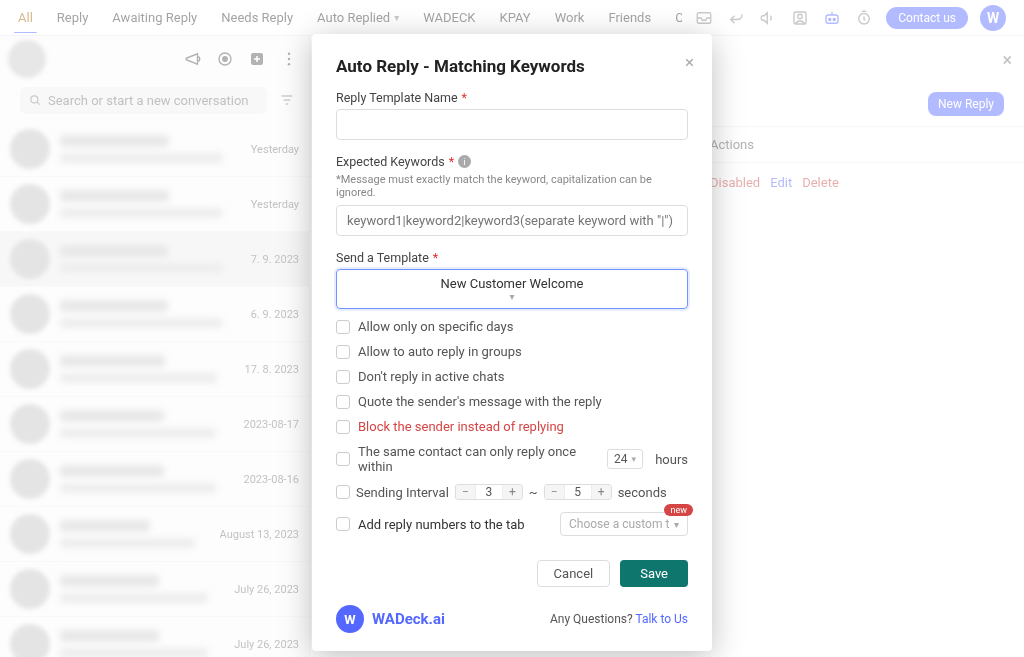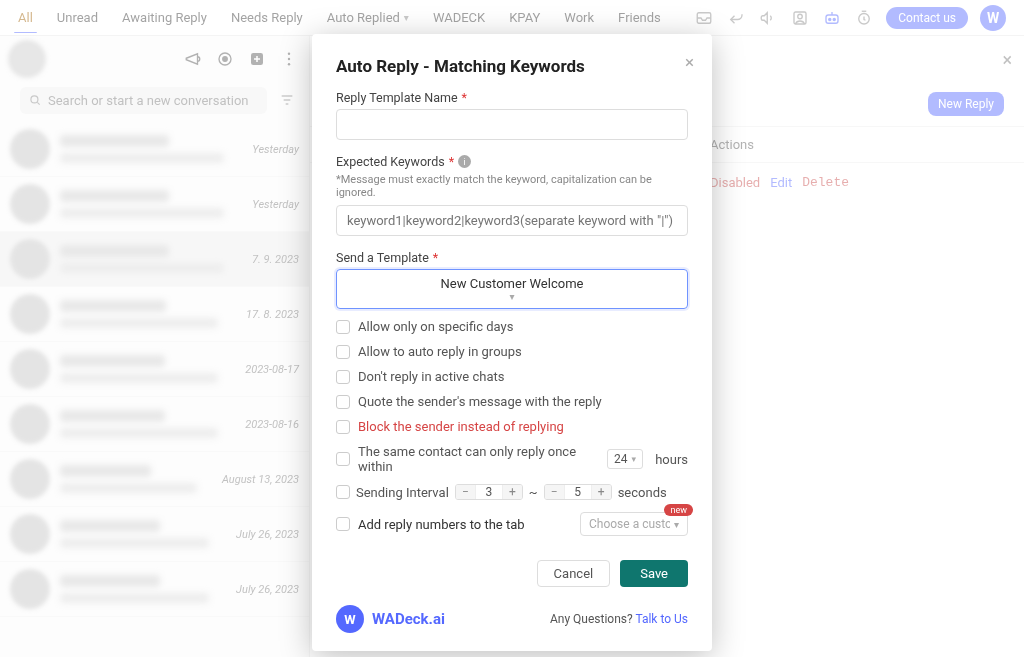--- a/index.html
+++ b/index.html
@@ -25,41 +25,41 @@
   .body { flex:1; display:flex; min-height:0; }
   .sidebar { width:310px; background:#fafafa; border-right:1px solid #eee; display:flex; flex-direction:column; }
   .sb-head { display:flex; align-items:center; gap:8px; height:46px; padding:0 8px; }
   .avatar-lg { width:38px; height:38px; border-radius:50%; background:#c9c9c9; filter: blur(2px);}
   .sb-spacer { flex:1; }
   .sb-icn { width:24px; height:24px; display:flex; align-items:center; justify-content:center; color:#555; }
   .search-row { display:flex; align-items:center; gap:6px; padding:4px 8px 8px 20px; }
   .search-box { flex:1; background:#efefef; border-radius:6px; display:flex; align-items:center; padding:6px 8px; gap:6px; }
   .search-box input { border:none; background:transparent; font-size:13px; outline:none; flex:1; color:#666; }
   .filter-icn { width:28px; height:28px; display:flex; align-items:center; justify-content:center; color:#777; border-radius:6px;}
-  .convos { flex:1; overflow:hidden;font-style:italic; }
+  .convos { flex:1; overflow:hidden; }
   .convo { display:flex; align-items:center; gap:10px; padding:7px 10px; border-bottom:1px solid #f1f1f1; }
   .convo .av { width:40px; height:40px; border-radius:50%; background:#c4c4c4; filter:blur(2px); flex:0 0 40px;}
   .convo .meta { flex:1; min-width:0; }
   .convo .name { height:12px; width:60%; background:#ccc; border-radius:4px; filter:blur(3px); margin-bottom:6px;}
   .convo .prev { height:10px; width:90%; background:#d8d8d8; border-radius:4px; filter:blur(3px);}
   .convo .date { font-size:11px; color:#777; flex:0 0 auto; text-align:right; }
 
   .main { flex:1; background:#fff; display:flex; flex-direction:column; }
   .main-head { height:46px; display:flex; align-items:center; padding:0 12px; color:#555;}
   .main-head .close { margin-left:auto; font-size:18px; color:#777;}
   .main-toolbar { padding:10px 20px; display:flex; }
   .new-reply { margin-left:auto; background:#5468ff; color:#fff; font-size:12px; padding:5px 10px; border-radius:8px;}
   .main-table-head { display:flex; font-size:13px; color:#555; padding:10px 20px; border-top:1px solid #eee; border-bottom:1px solid #eee; gap:40px;}
   .main-table-head .col1{ width:340px;}
   .main-row { display:flex; align-items:center; gap:40px; font-size:13px; padding:12px 20px;}
   .main-row .col1{ width:340px; height:14px; background:#ddd; border-radius:4px; filter:blur(3px);}
   .main-row .actions { display:flex; gap:10px;}
   .disabled-tag{ color:#c94d4d;}
   .edit-link{ color:#5468ff;}
-  .del-link{ color:#c94d4d;font-family:Liberation Mono, monospace;}
+  .del-link{ color:#c94d4d;}
 
   
   .modal { position:absolute; z-index:10; width:400px; left:312px; top:34px; background:#fff; border-radius:4px; box-shadow:0 6px 32px rgba(0,0,0,0.25); padding:22px 24px 18px 24px; font-size:13px; color:#333;}
   .modal h2 { font-size:17px; font-weight:700; color:#222; }
   .modal-close { position:absolute; top:18px; right:18px; font-size:17px; color:#aaa; }
   .m-field { margin-top:14px; }
   .m-label { font-size:12.5px; color:#444; margin-bottom:4px; display:flex; align-items:center; gap:4px;}
   .m-req { color:#d33; }
   .m-info-icn { width:13px; height:13px; border-radius:50%; background:#aaa; color:#fff; font-size:9px; display:inline-flex; align-items:center; justify-content:center;}
   .m-input { width:100%; border:1px solid #ddd; border-radius:4px; padding:7px 10px; font-size:13px; }
@@ -72,21 +72,21 @@
   .check-row { display:flex; align-items:center; gap:8px; margin-top:10px; font-size:13px; color:#555; }
   .check-box { width:14px; height:14px; border:1px solid #ccc; border-radius:3px; flex:0 0 14px;}
   .check-row.red { color:#d64545; }
   .hours-sel { border:1px solid #ddd; border-radius:3px; padding:2px 6px; display:inline-flex; align-items:center; gap:4px; margin:0 4px; font-size:12px; color:#555;}
   .hours-sel .chev{ font-size:9px; color:#aaa;}
   .stepper { display:inline-flex; border:1px solid #ddd; border-radius:3px; overflow:hidden; font-size:12px; }
   .stepper .btn { width:20px; text-align:center; background:#f5f5f5; color:#888; border-right:1px solid #eee; }
   .stepper .val { width:26px; text-align:center; }
   .stepper .btn.plus{ border-left:1px solid #eee; border-right:none;}
   .interval-row { display:flex; align-items:center; gap:6px; margin-top:10px; font-size:13px; color:#555;}
-  .tab-select { width:108px; border:1px solid #ddd; border-radius:4px; padding:4px 8px; font-size:12px; color:#aaa; display:flex; align-items:center; gap:4px; position:relative;}
+  .tab-select { width:128px; border:1px solid #ddd; border-radius:4px; padding:4px 8px; font-size:12px; color:#aaa; display:flex; align-items:center; gap:4px; position:relative;}
   .tab-select .chev{ font-size:10px;}
   .new-badge{ position:absolute; top:-9px; right:-6px; background:#d64545; color:#fff; font-size:9px; border-radius:8px; padding:1px 6px;}
   .addreply-row{ display:flex; align-items:center; gap:8px; margin-top:12px;}
   .addreply-row .fill{ flex:1;}
   .modal-footer{ display:flex; gap:10px; justify-content:flex-end; margin-top:24px;}
   .btn-cancel{ border:1px solid #ddd; background:#fff; padding:5px 16px; border-radius:4px; font-size:13px; color:#555;}
   .btn-save{ background:#0f766e; border:none; color:#fff; padding:5px 20px; border-radius:4px; font-size:13px;}
   .modal-brand{ display:flex; align-items:center; gap:8px; margin-top:18px;}
   .brand-logo{ width:28px; height:28px; border-radius:50%; background:#5468ff; color:#fff; display:flex; align-items:center; justify-content:center; font-weight:700;}
   .brand-name{ color:#5468ff; font-weight:700; font-size:15px;}
@@ -96,21 +96,21 @@
   svg { display:block; }
 </style>
 </head>
 <body>
 
 <div class="app-wrap">
   <div class="app">
     <div class="topbar">
       <div class="tabs">
         <div class="tab active">All</div>
-        <div class="tab">Unread</div>
+        <div class="tab">Reply</div>
         <div class="tab">Awaiting Reply</div>
         <div class="tab">Needs Reply</div>
         <div class="tab auto">
           <span>Auto Replied</span>
           <span style="font-size:10px;color:#888;">▾</span>
         </div>
         <div class="tab">WADECK</div>
         <div class="tab">KPAY</div>
         <div class="tab">Work</div>
         <div class="tab">Friends</div>
@@ -231,20 +231,28 @@
               </div>
               <div class="date">Yesterday</div>
             </div>
           <div class="convo" style="background:#eee;">
               <div class="av"></div>
               <div class="meta">
                 <div class="name"></div>
                 <div class="prev"></div>
               </div>
               <div class="date">7. 9. 2023</div>
+            </div>
+          <div class="convo">
+              <div class="av"></div>
+              <div class="meta">
+                <div class="name"></div>
+                <div class="prev"></div>
+              </div>
+              <div class="date">6. 9. 2023</div>
             </div>
           <div class="convo">
               <div class="av"></div>
               <div class="meta">
                 <div class="name"></div>
                 <div class="prev"></div>
               </div>
               <div class="date">17. 8. 2023</div>
             </div>
           <div class="convo">

